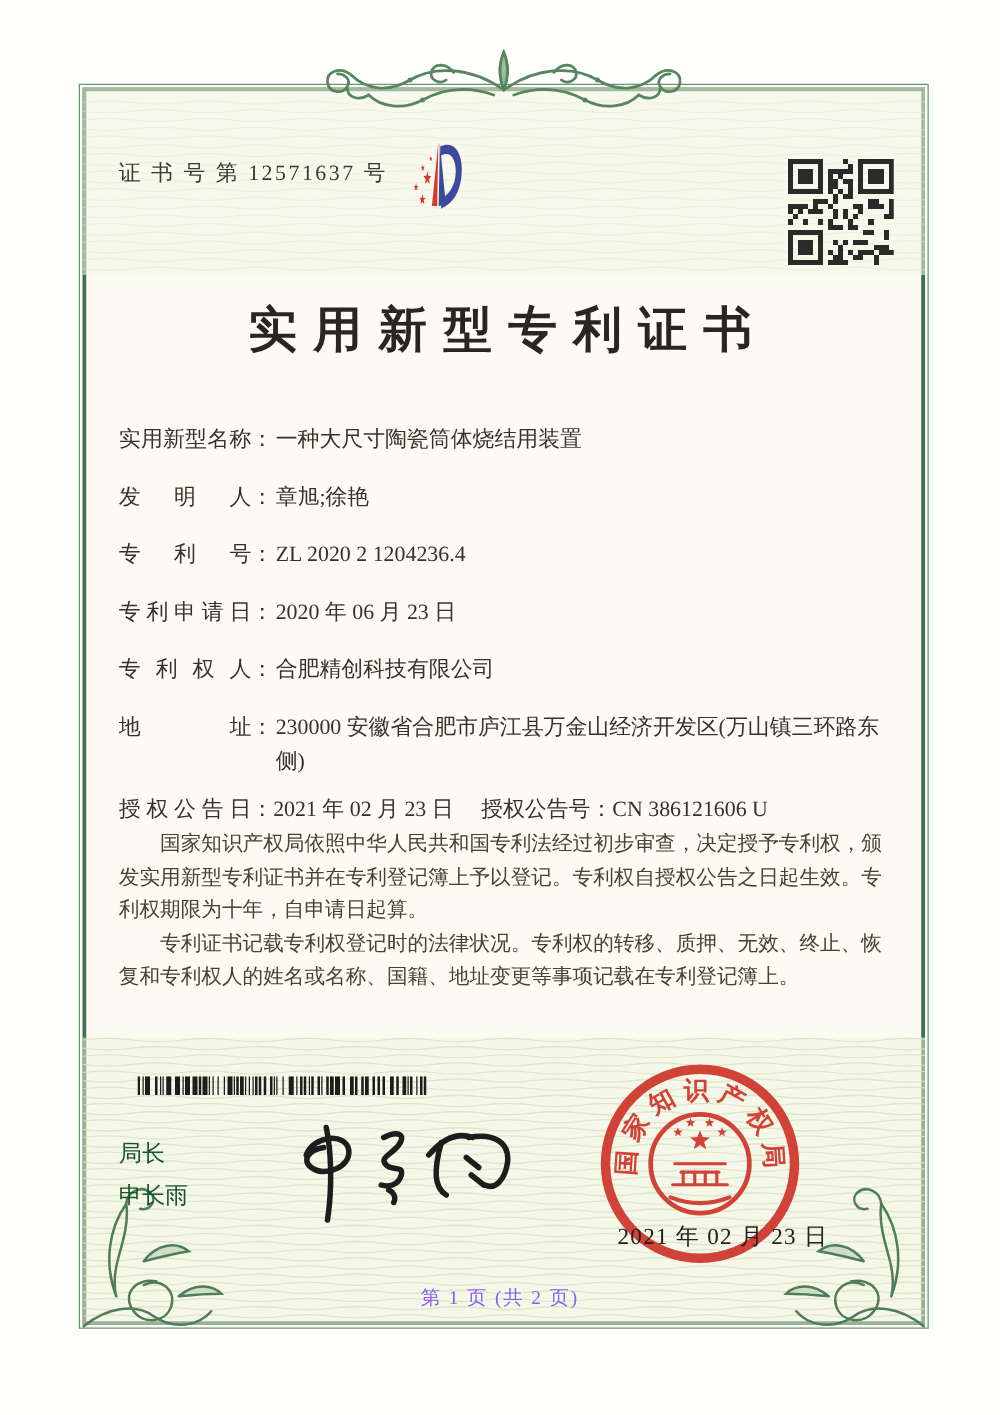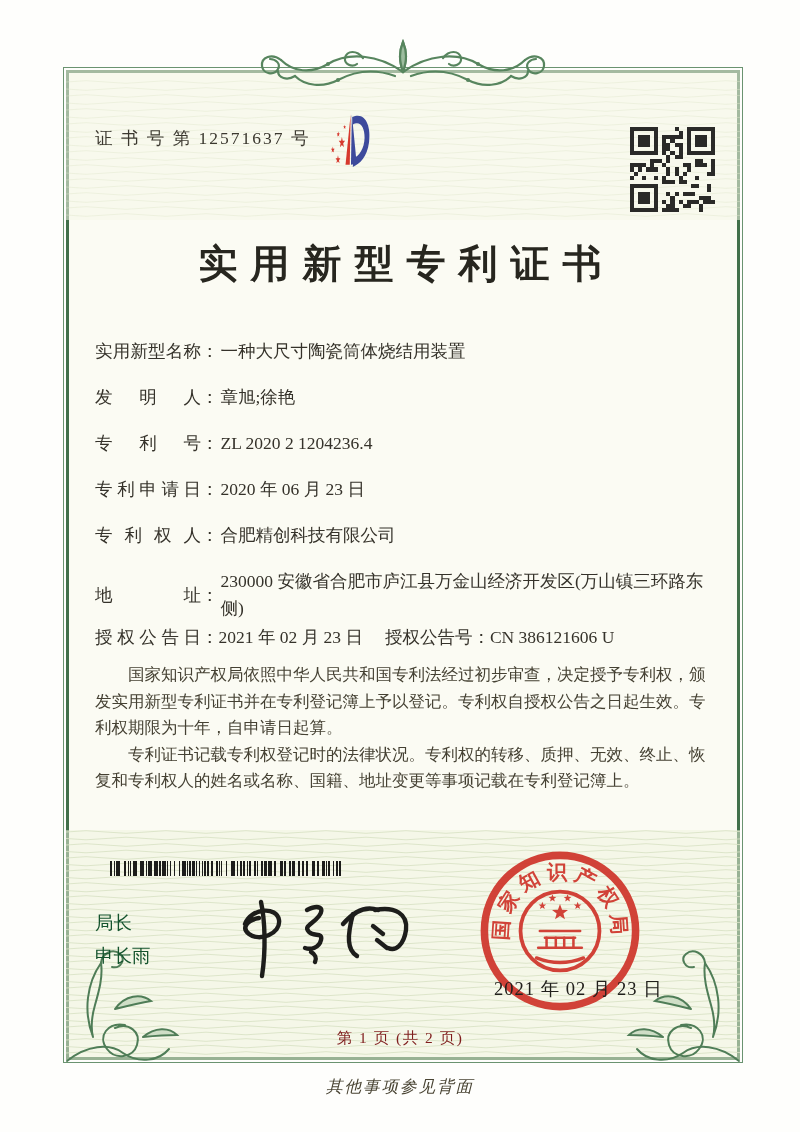--- a/index.html
+++ b/index.html
@@ -13,38 +13,38 @@
   #waves{position:absolute;left:66px;top:70px;z-index:1;}
   
   .cert-no{position:absolute;left:95px;top:126px;font-size:17.5px;letter-spacing:2px;color:#3b382f;z-index:3;}
   #logo{position:absolute;left:328px;top:110px;z-index:3;}
   #qr{position:absolute;left:630px;top:127px;z-index:3;}
   .title{position:absolute;left:0;top:237px;width:800px;text-align:center;font-size:39px;font-weight:700;
          letter-spacing:13px;text-indent:13px;color:#27261f;z-index:3;}
   
   .fields{position:absolute;left:95px;top:338px;width:618px;font-size:17.5px;z-index:3;}
   .frow{display:flex;align-items:flex-start;line-height:27px;margin-bottom:19px;}
-  .frow.addr{margin-bottom:2px;align-items:center;}
+  .frow.addr{margin-bottom:12px;}
   .flabel{display:inline-block;width:106px;text-align:justify;text-align-last:justify;flex:0 0 106px;}
   .fcolon{flex:0 0 auto;}
   .fvalue{flex:1 1 auto;padding-left:2px;}
   .pair2{margin-left:22px;white-space:nowrap;}
   
   .bodytext{position:absolute;left:95px;top:662px;width:618px;font-size:16.5px;line-height:26.5px;
             color:#454133;z-index:3;}
   .bodytext p{margin:0;text-indent:2em;}
   
   #barcode{position:absolute;left:110px;top:861px;z-index:3;}
   .officer{position:absolute;left:95px;top:910px;font-size:18.5px;z-index:3;color:#14532d;}
   .officer .name{margin-top:8px;}
   #signature{position:absolute;left:215px;top:880px;z-index:3;}
   #seal{position:absolute;left:476px;top:847px;z-index:4;opacity:.93;}
   .seal-date{position:absolute;left:494px;top:976px;font-size:18.5px;letter-spacing:1px;color:#21201c;z-index:5;}
   .page-no{position:absolute;left:0;top:1028px;width:800px;text-align:center;font-size:15.5px;
-           letter-spacing:1.5px;z-index:3;color:#7f1d1d;}
+           letter-spacing:1.5px;z-index:3;color:#8b5cf6;}
   .back-note{position:absolute;left:0;top:1076px;width:800px;text-align:center;font-size:16.5px;
              font-style:italic;letter-spacing:2px;color:#494433;z-index:3;}
 </style>
 </head>
 <body>
 
 <div class="page">
 
   <div class="frame">
     <div class="frame-inner"></div>
@@ -523,15 +523,14 @@
       <path d="M76,100 L124,100"></path>
       <path d="M82,108 L118,108"></path>
       <path d="M74,120 L126,120"></path>
       <path d="M84,108 L84,120 M95,108 L95,120 M105,108 L105,120 M116,108 L116,120"></path>
       <path d="M72,132 Q100,143 128,132" stroke-width="4"></path>
     </g>
   </svg>
   <div class="seal-date">2021 年 02 月 23 日</div>
 
   <div class="page-no">第 1 页 (共 2 页)</div>
-  <div class="back-note">其他事项参见背面</div>
 
 </div>
 
 </body></html>

